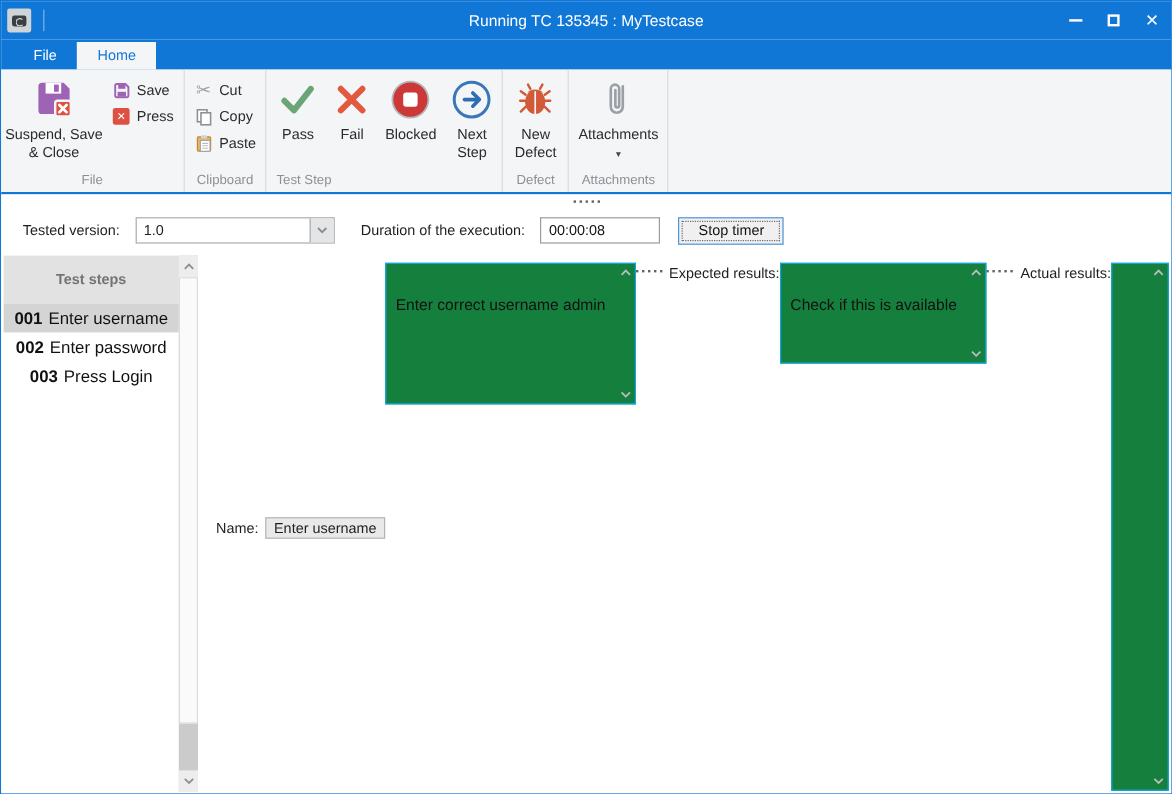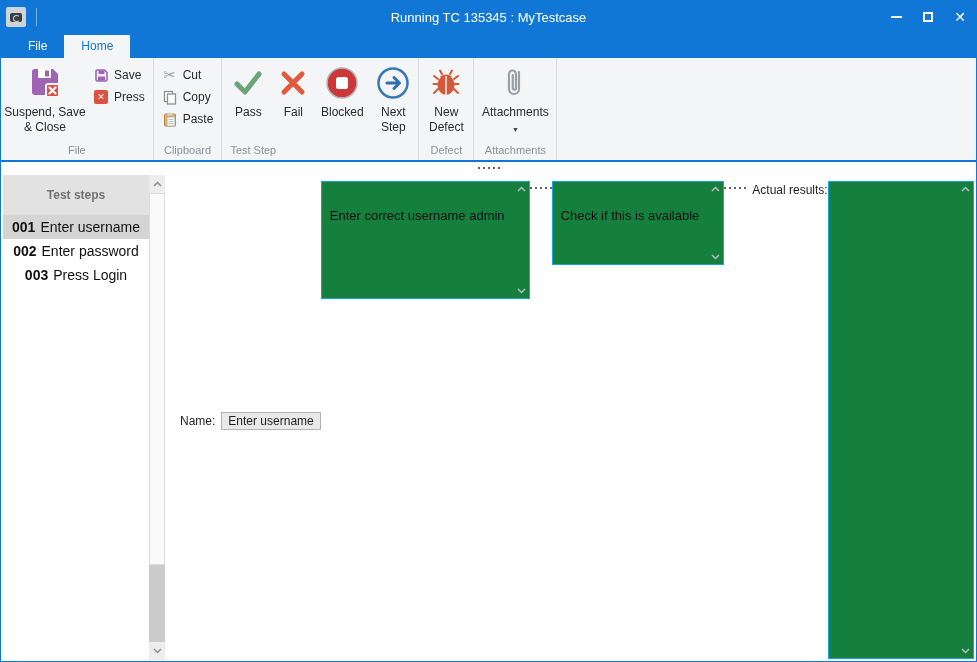--- a/index.html
+++ b/index.html
@@ -263,20 +263,34 @@
   <div class="grip-row">
     <div class="dots">
         <i></i>
         <i></i>
         <i></i>
         <i></i>
         <i></i>
       </div>
   </div>
 
+  <div class="toolbar">
+    <span>Tested version:</span>
+    <div class="combo">
+      <div class="combo-value">1.0</div>
+      <div class="combo-btn">
+        <svg width="9" height="6" viewBox="0 0 9 6">
+            <path d="M1 1 L4.5 4.5 L8 1" fill="none" stroke="#8a8f94" stroke-width="1.6"></path>
+          </svg>
+      </div>
+    </div>
+    <span class="duration-label">Duration of the execution:</span>
+    <div class="txt">00:00:08</div>
+    <div class="stopbtn">Stop timer</div>
+  </div>
 
   <div class="main">
 
     <div class="left-panel">
       <div class="steps-list">
         <div class="steps-header">Test steps</div>
         <div class="step-row selected">
           <span class="step-num">001</span>
           <span>Enter username</span>
         </div>
@@ -327,20 +341,21 @@
       <div class="splitter">
         <div class="dots">
             <i></i>
             <i></i>
             <i></i>
             <i></i>
             <i></i>
           </div>
       </div>
 
+      <div class="sec-label" style="margin-top:2px;">Expected results:</div>
       <div class="textbox tb-expected">
         <span>Check if this is available</span>
         <span class="tb-chev up">
             <svg width="9" height="6" viewBox="0 0 9 6">
               <path d="M1 5 L4.5 1.5 L8 5" fill="none" stroke="#b9bdc2" stroke-width="1.5"></path>
             </svg>
           </span>
         <span class="tb-chev down">
             <svg width="9" height="6" viewBox="0 0 9 6">
               <path d="M1 1 L4.5 4.5 L8 1" fill="none" stroke="#b9bdc2" stroke-width="1.5"></path>

